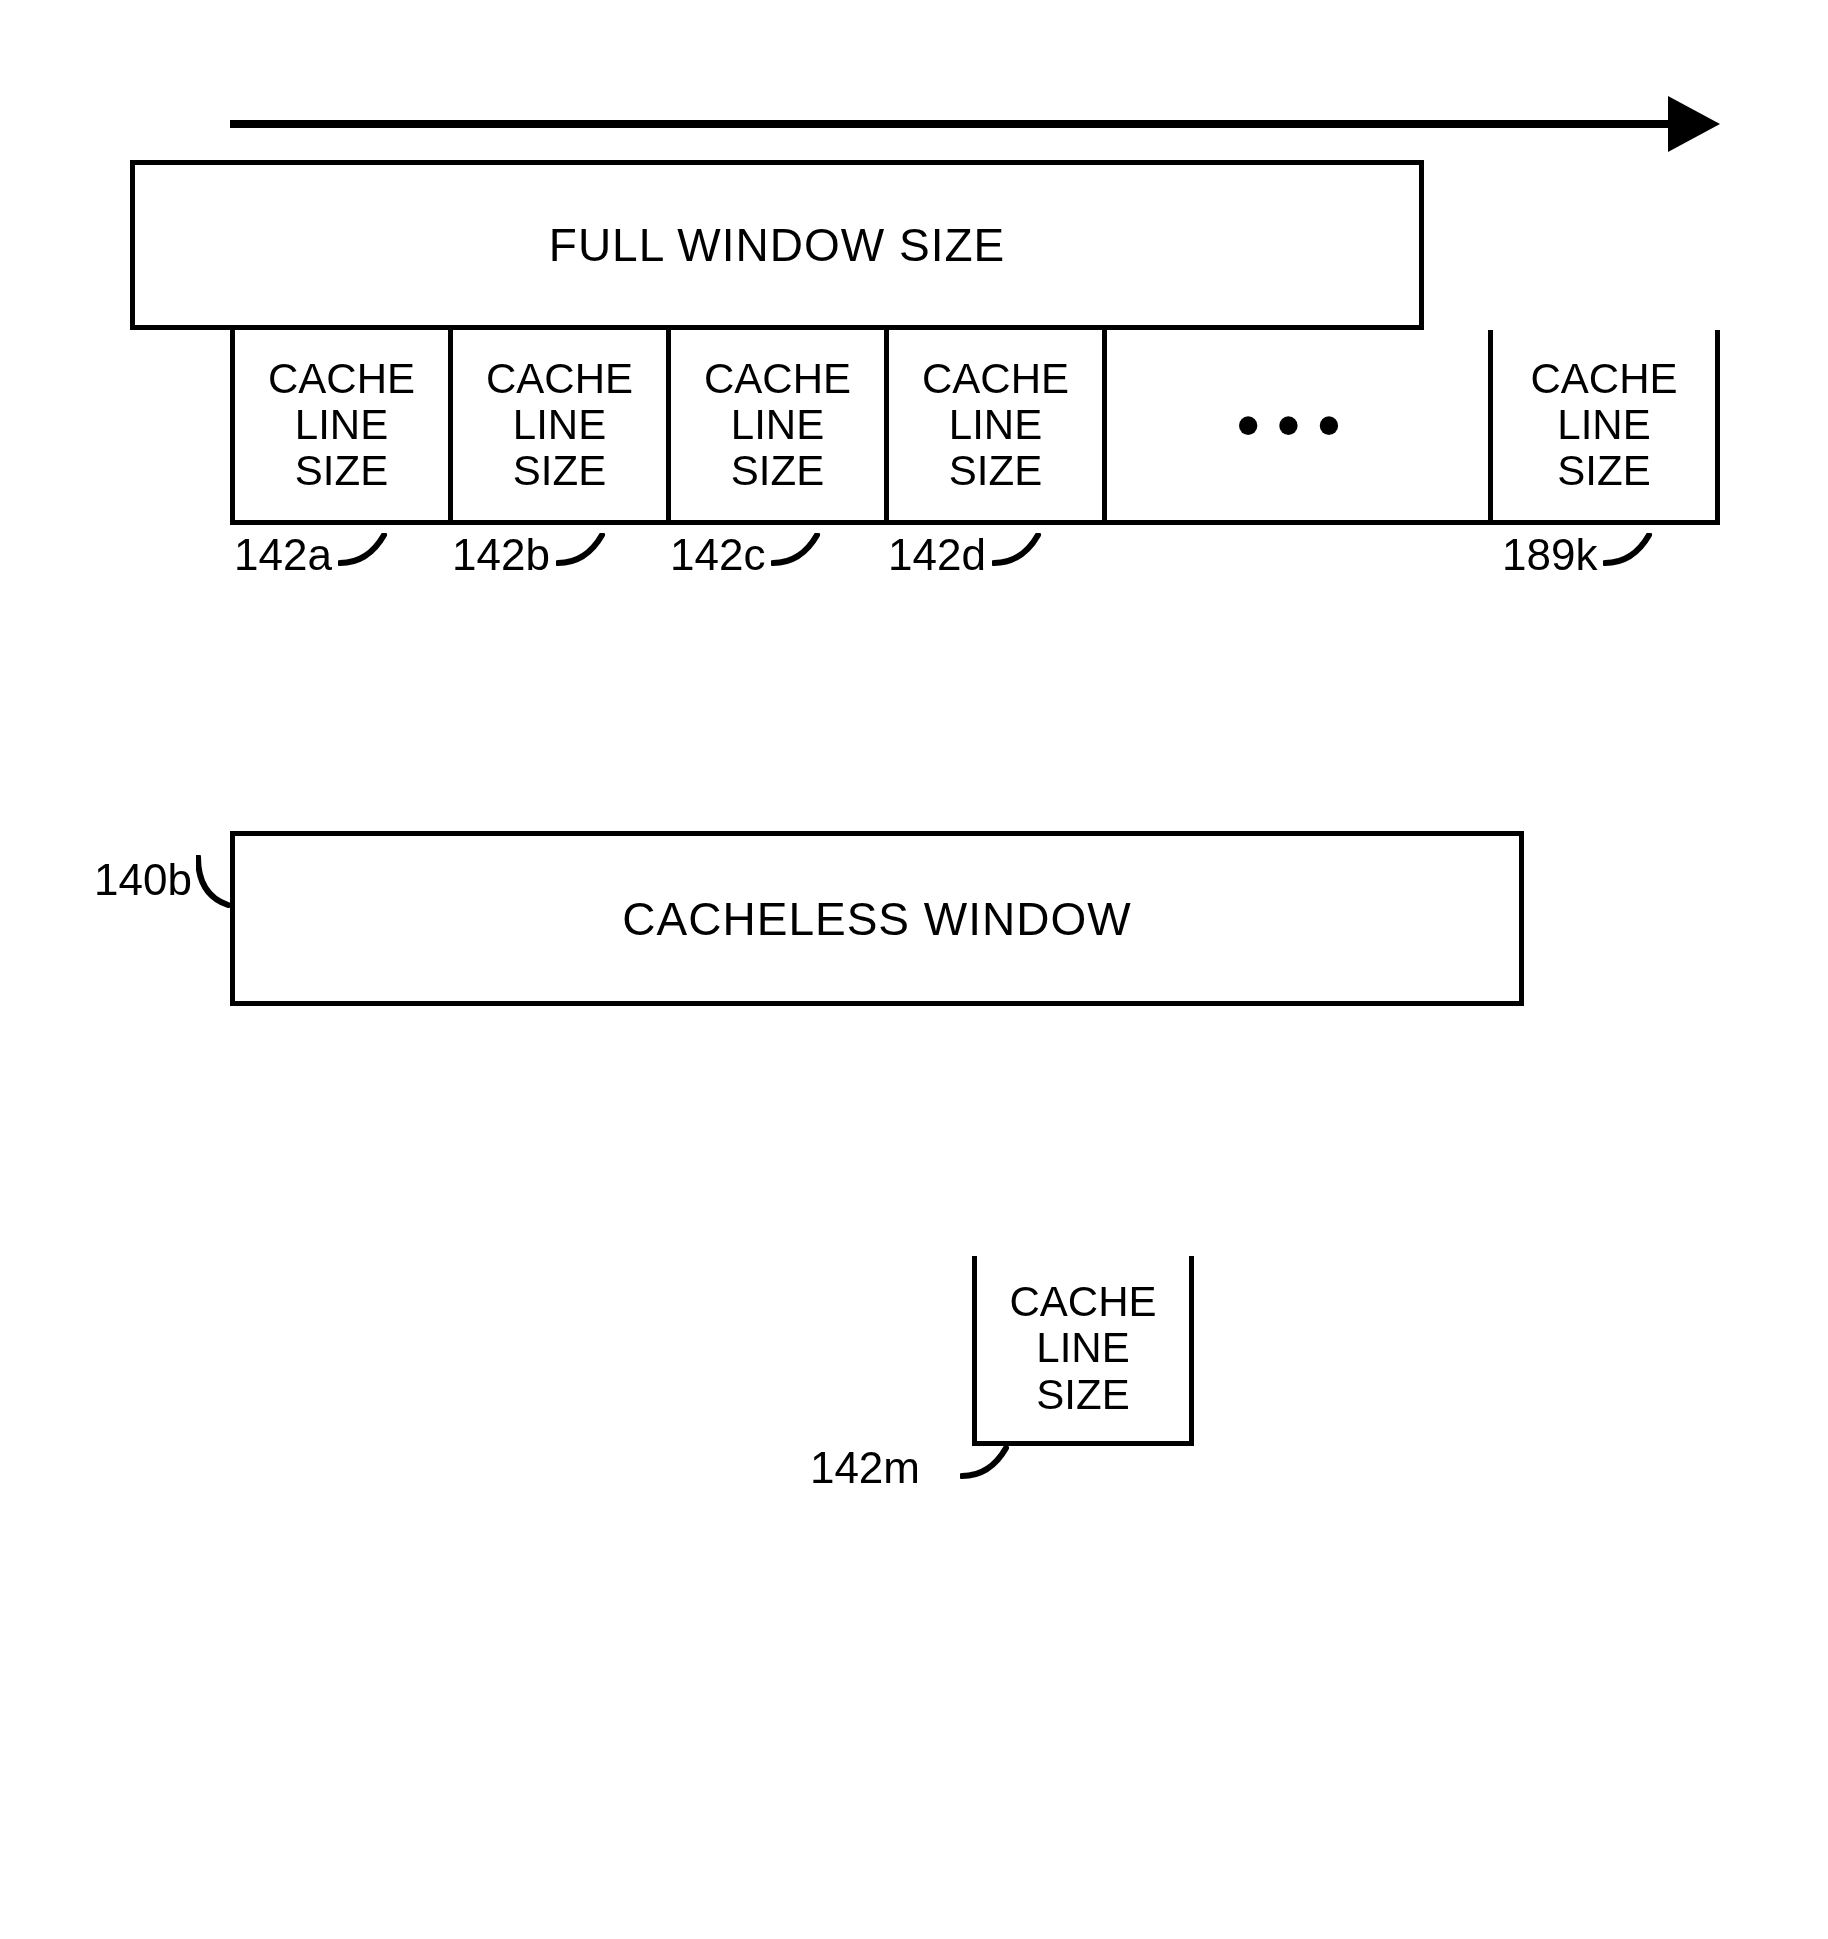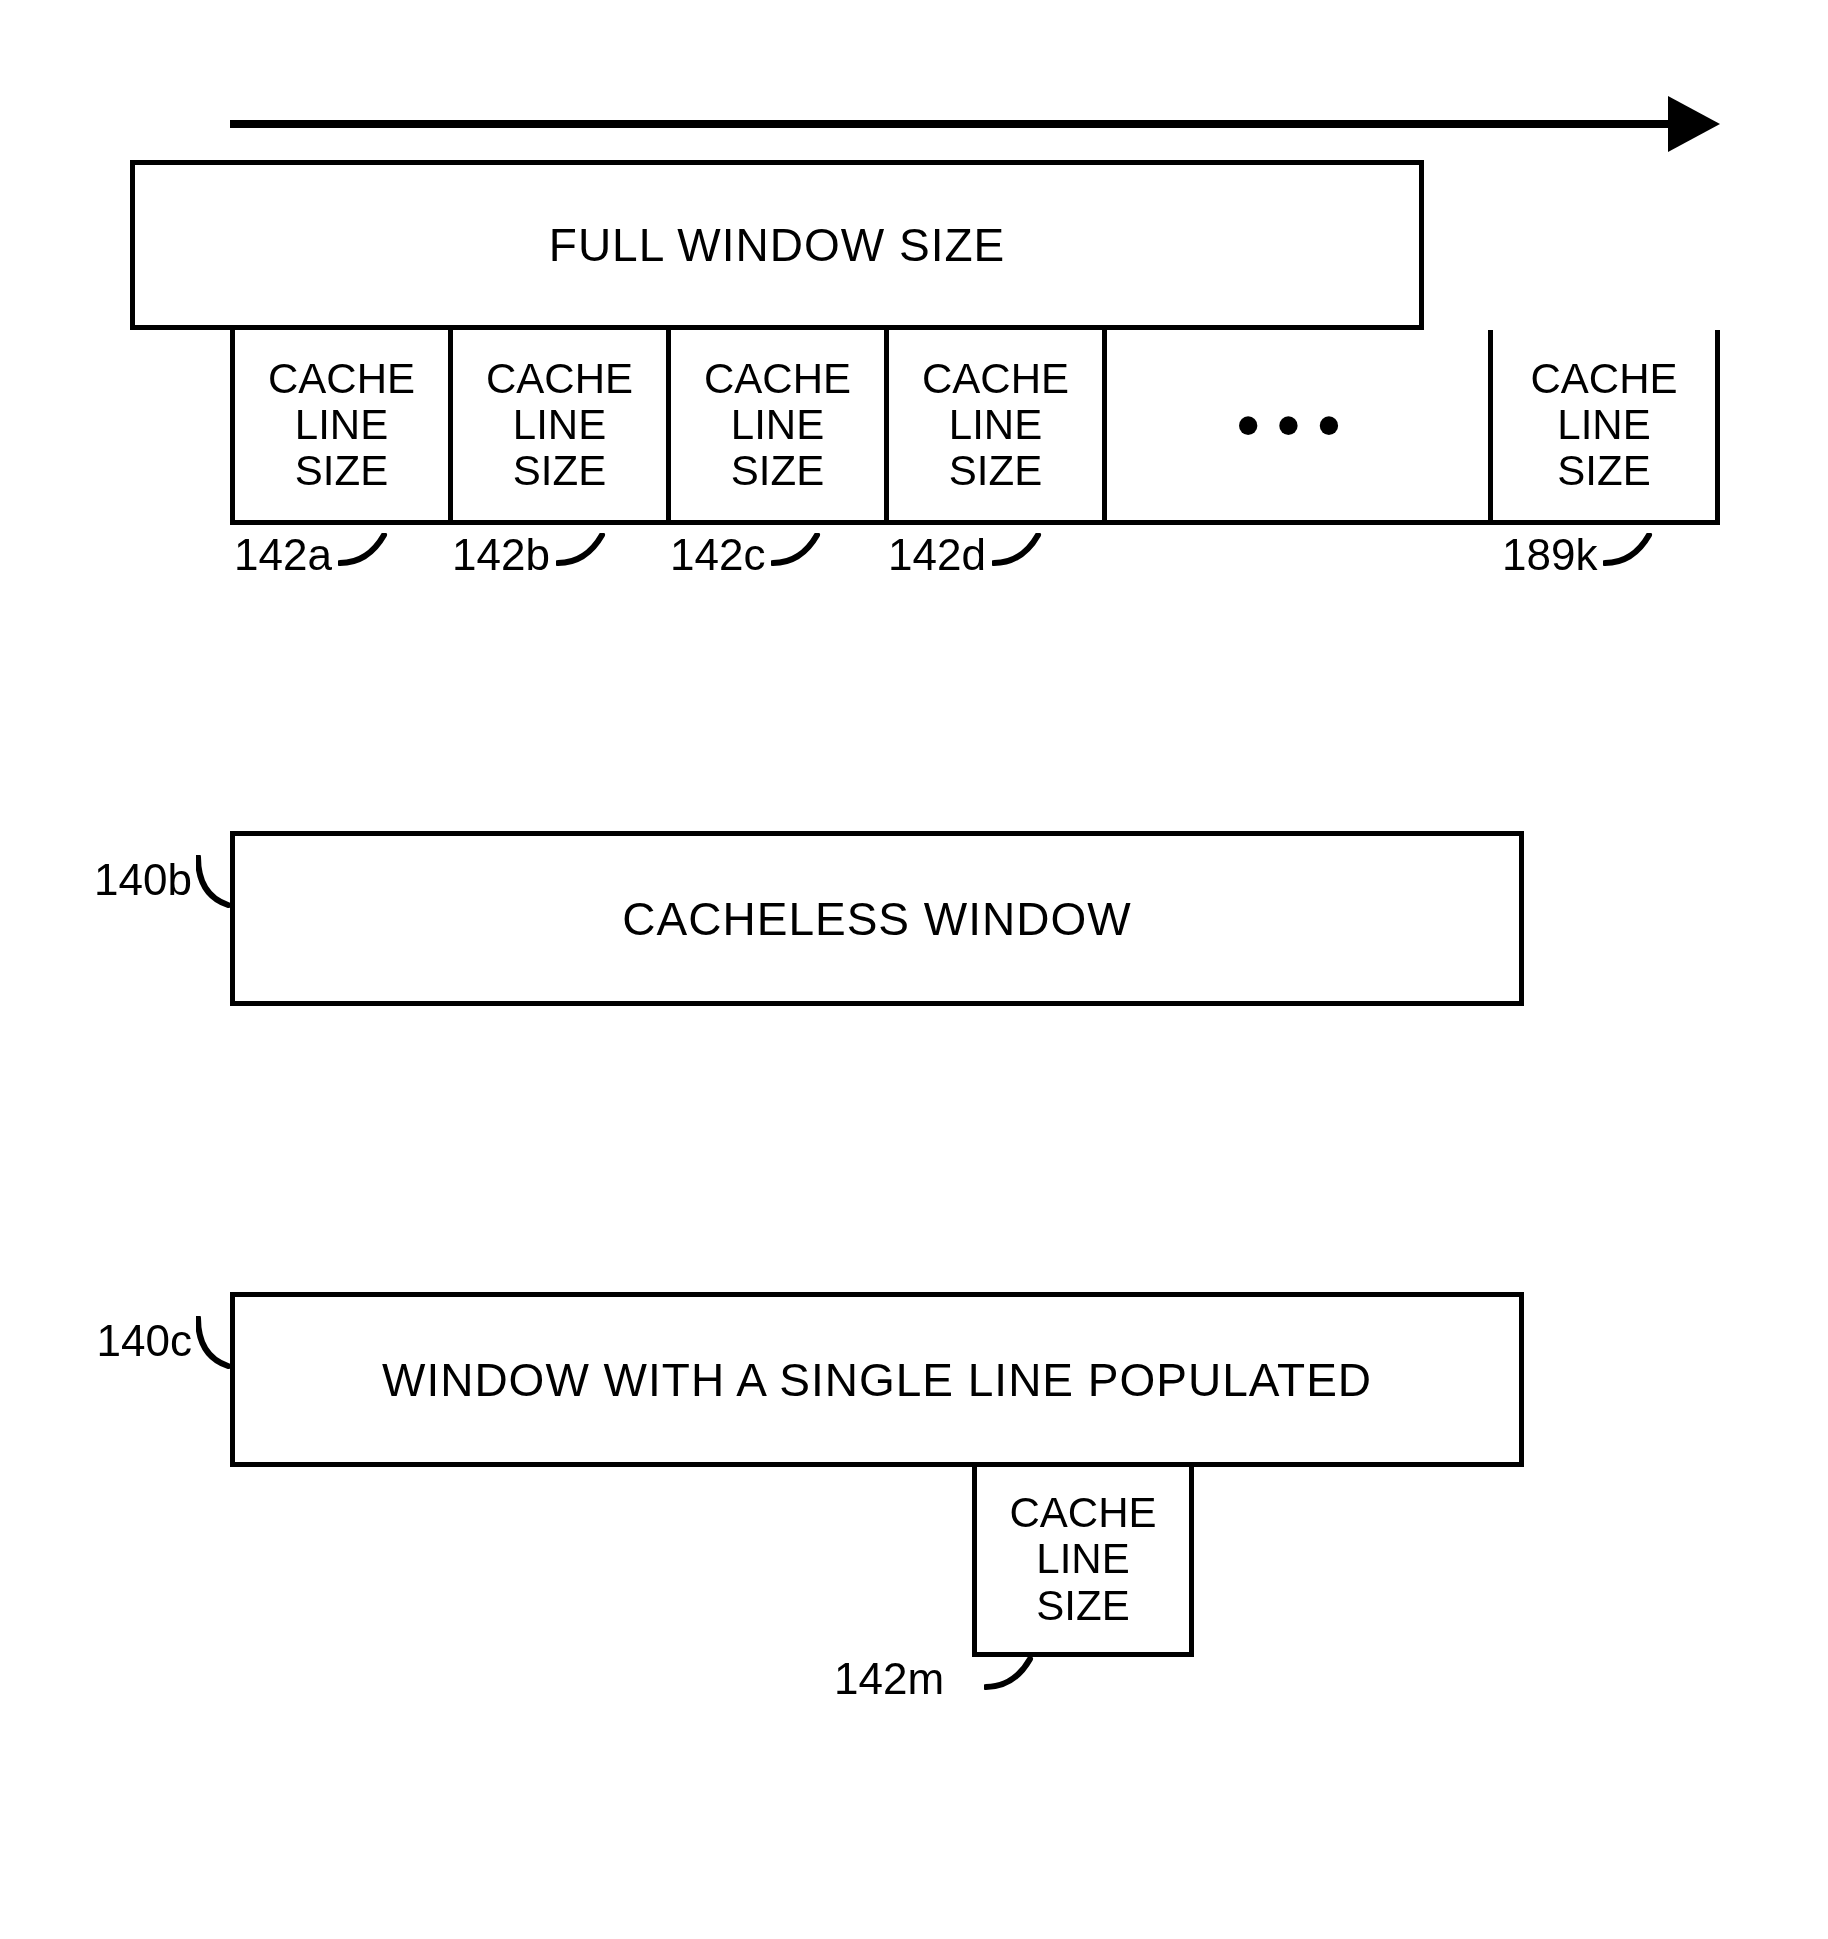--- a/index.html
+++ b/index.html
@@ -267,48 +267,33 @@
         </span>
       </div>
     </div>
     <div class="window-box h175">
       <span>CACHELESS WINDOW</span>
     </div>
   </div>
 
   <div class="spacer2"></div>
 
-  <div class="block-row">
-    <div class="ref-col" style="height:175px;">
-      <div class="ref-label">
-        <span class="ref-text">140c</span>
-        <span class="ref-hook">
-          <svg width="34" height="56">
-              <path d="M2 2 Q2 40 32 50" stroke="#000" stroke-width="6" fill="none" stroke-linecap="round"></path>
-            </svg>
-        </span>
-      </div>
-    </div>
-    <div class="window-box h175">
-      <span>WINDOW WITH A SINGLE LINE POPULATED</span>
-    </div>
-  </div>
 
   <div class="single-cache-wrap">
     <div class="single-pad-left"></div>
     <div class="single-cache-cell">
       <span style="white-space:pre-line">CACHE
 LINE
 SIZE</span>
     </div>
   </div>
 
   <div class="single-ref-row">
     <div style="width:600px; flex:0 0 600px;"></div>
-    <div class="ref-bottom" style="width:180px;gap:34px;">
+    <div class="ref-bottom" style="justify-content:flex-end; width:180px;gap:34px;">
       <span class="txt">142m</span>
       <span class="hook-up">
           <svg width="50" height="36">
             <path d="M2 30 Q30 30 46 2" stroke="#000" stroke-width="6" fill="none" stroke-linecap="round"></path>
           </svg>
         </span>
     </div>
   </div>
 
 </div>

